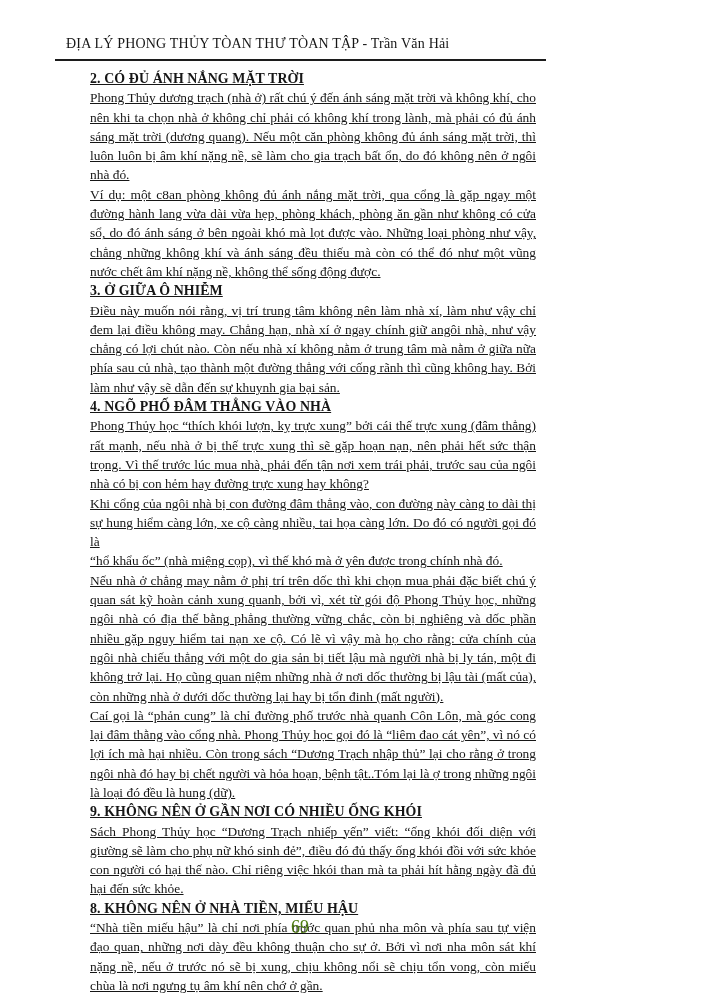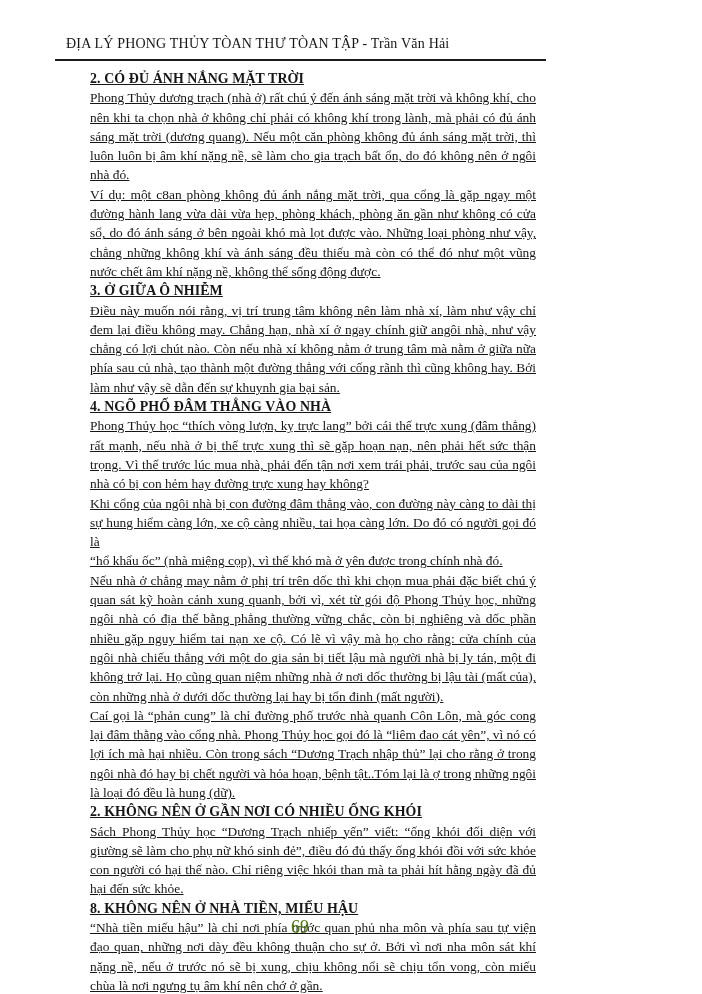--- a/index.html
+++ b/index.html
@@ -78,26 +78,26 @@
   <hr class="rule">
 
   <div class="content">
     <div>
         <h2 class="sec-heading">2. CÓ ĐỦ ÁNH NẮNG MẶT TRỜI</h2>
         <p class="para">Phong Thủy dương trạch (nhà ở) rất chú ý đến ánh sáng mặt trời và không khí, cho nên khi ta chọn nhà ở không chỉ phải có không khí trong lành, mà phải có đủ ánh sáng mặt trời (dương quang). Nếu một căn phòng không đủ ánh sáng mặt trời, thì luôn luôn bị âm khí nặng nề, sẽ làm cho gia trạch bất ổn, do đó không nên ở ngôi nhà đó.</p>
         <p class="para">Ví dụ: một c8an phòng không đủ ánh nắng mặt trời, qua cổng là gặp ngay một đường hành lang vừa dài vừa hẹp, phòng khách, phòng ăn gần như không có cửa sổ, do đó ánh sáng ở bên ngoài khó mà lọt được vào. Những loại phòng như vậy, chẳng những không khí và ánh sáng đều thiếu mà còn có thể đó như một vũng nước chết âm khí nặng nề, không thể sống động được.</p>
         <h2 class="sec-heading">3. Ở GIỮA Ô NHIỄM</h2>
         <p class="para">Điều này muốn nói rằng, vị trí trung tâm không nên làm nhà xí, làm như vậy chỉ đem lại điều không may. Chẳng hạn, nhà xí ở ngay chính giữ angôi nhà, như vậy chẳng có lợi chút nào. Còn nếu nhà xí không nằm ở trung tâm mà nằm ở giữa nữa phía sau củ nhà, tạo thành một đường thẳng với cống rãnh thì cũng không hay. Bởi làm như vậy sẽ dẫn đến sự khuynh gia bại sản.</p>
         <h2 class="sec-heading">4. NGÕ PHỐ ĐÂM THẲNG VÀO NHÀ</h2>
-        <p class="para">Phong Thủy học “thích vòng lượn, kỵ trực lang” bởi cái thế trực xung (đâm thẳng) rất mạnh, nếu nhà ở bị thế trực xung thì sẽ gặp hoạn nạn, nên phải hết sức thận trọng. Vì thế trước lúc mua nhà, phải đến tận nơi xem trái phải, trước sau của ngôi nhà có bị con hẻm hay đường trực xung hay không?</p>
+        <p class="para">Phong Thủy học “thích khói lượn, kỵ trực xung” bởi cái thế trực xung (đâm thẳng) rất mạnh, nếu nhà ở bị thế trực xung thì sẽ gặp hoạn nạn, nên phải hết sức thận trọng. Vì thế trước lúc mua nhà, phải đến tận nơi xem trái phải, trước sau của ngôi nhà có bị con hẻm hay đường trực xung hay không?</p>
         <p class="para">Khi cổng của ngôi nhà bị con đường đâm thẳng vào, con đường này càng to dài thị sự hung hiểm càng lớn, xe cộ càng nhiều, tai họa càng lớn. Do đó có người gọi đó là</p>
         <p class="para">“hổ khẩu ốc” (nhà miệng cọp), vì thế khó mà ở yên được trong chính nhà đó.</p>
         <p class="para">Nếu nhà ở chẳng may nằm ở phị trí trên dốc thì khi chọn mua phải đặc biết chú ý quan sát kỹ hoàn cảnh xung quanh, bởi vì, xét từ gói độ Phong Thủy học, những ngôi nhà có địa thế bằng phẳng thường vững chắc, còn bị nghiêng và dốc phần nhiều gặp nguy hiểm tai nạn xe cộ. Có lẽ vì vậy mà họ cho rằng: cửa chính của ngôi nhà chiếu thẳng với một do gia sản bị tiết lậu mà người nhà bị ly tán, một đi không trở lại. Họ cũng quan niệm những nhà ở nơi dốc thường bị lậu tài (mất của), còn những nhà ở dưới dốc thường lại hay bị tổn đinh (mất người).</p>
         <p class="para">Caí gọi là “phản cung” là chỉ đường phố trước nhà quanh Côn Lôn, mà góc cong lại đâm thằng vào cổng nhà. Phong Thủy học gọi đó là “liêm đao cát yên”, vì nó có lợi ích mà hại nhiều. Còn trong sách “Dương Trạch nhập thủ” lại cho rằng ở trong ngôi nhà đó hay bị chết người và hỏa hoạn, bệnh tật..Tóm lại là ợ trong những ngôi là loại đó đều là hung (dữ).</p>
-        <h2 class="sec-heading">2. KHÔNG NÊN Ở GẦN NƠI CÓ NHIỀU ỐNG KHÓI</h2>
+        <h2 class="sec-heading">9. KHÔNG NÊN Ở GẦN NƠI CÓ NHIỀU ỐNG KHÓI</h2>
         <p class="para">Sách Phong Thủy học “Dương Trạch nhiếp yến” viết: “ống khói đối diện với giường sẽ làm cho phụ nữ khó sinh đẻ”, điều đó đủ thấy ống khói đồi với sức khỏe con người có hại thế nào. Chỉ riêng việc hkói than mà ta phải hít hằng ngày đã đủ hại đến sức khỏe.</p>
         <h2 class="sec-heading">8. KHÔNG NÊN Ở NHÀ TIỀN, MIẾU HẬU</h2>
         <p class="para">“Nhà tiền miếu hậu” là chỉ nơi phía trước quan phủ nha môn và phía sau tự viện đạo quan, những nơi dày đều không thuận cho sự ở. Bởi vì nơi nha môn sát khí nặng nề, nếu ở trước nó sẽ bị xung, chịu không nổi sẽ chịu tổn vong, còn miếu chùa là nơi ngưng tụ âm khí nên chớ ở gần.</p>
       </div>
 
     <h1 class="closing-heading">“NHẤT CẬN THỦY, NHÌ CẬN SƠN”</h1>
   </div>
 
   <div class="footer">69</div>
 

